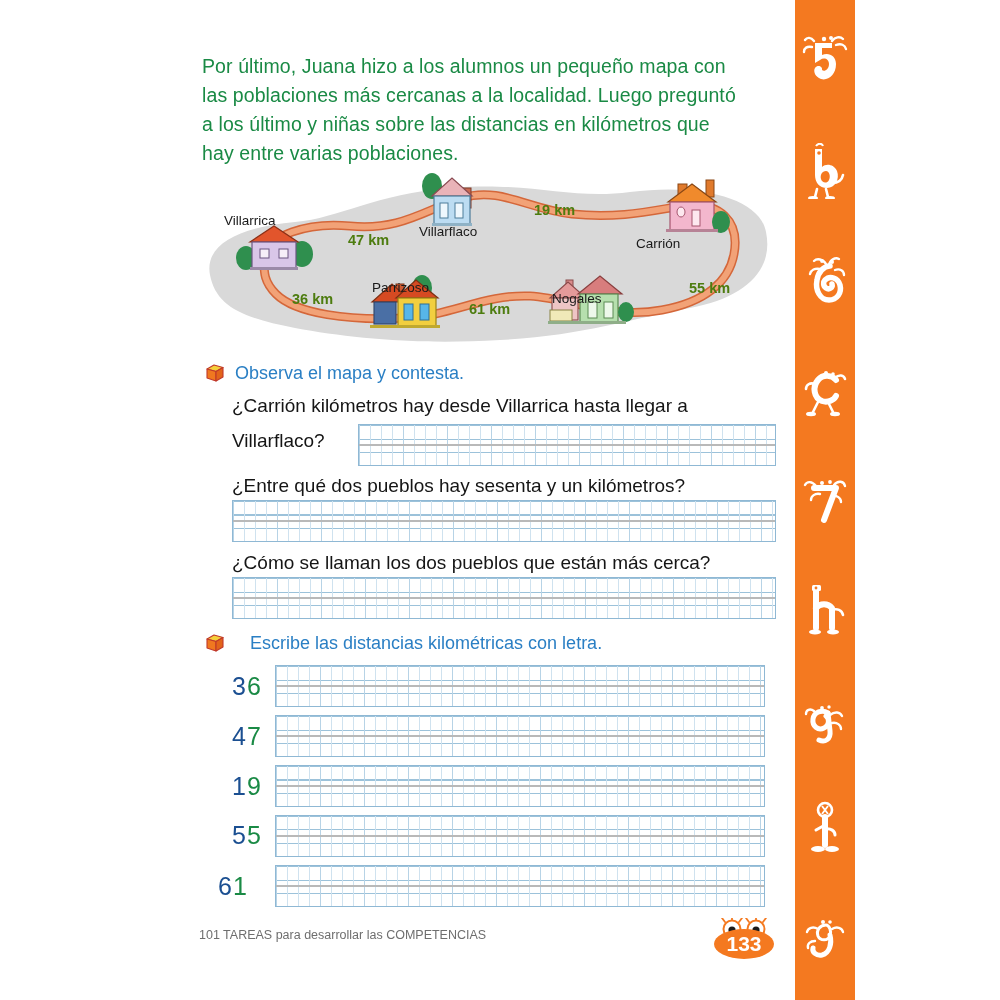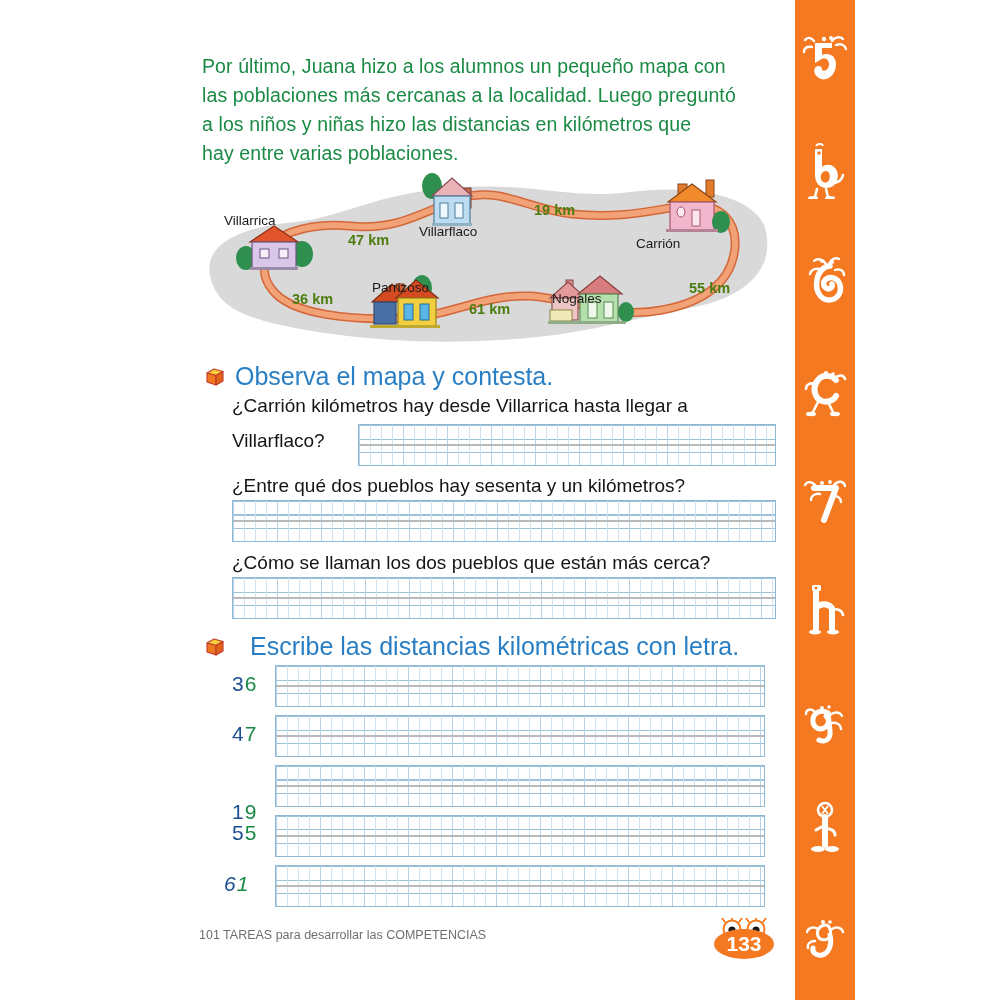--- a/index.html
+++ b/index.html
@@ -88,21 +88,21 @@
 
   
   .ex-head {
     position: absolute;
     display: flex;
     align-items: center;
     gap: 9px;
   }
   .ex-head .label {
     color: #2a7fc4;
-    font-size: 25px;
+    font-size: 18px;
     white-space: nowrap;
   }
   .cube-icon { width: 22px; height: 22px; display:block; }
 
   
   .question {
     position: absolute;
     color: #151515;
     font-size: 19px;
     line-height: 26px;
@@ -128,21 +128,21 @@
       repeating-linear-gradient(to right,
         #cfe2ef 0px, #cfe2ef 1px, rgba(0,0,0,0) 1px, rgba(0,0,0,0) 11px),
       
       repeating-linear-gradient(to bottom,
         #9cc2da 0px, #9cc2da 1px, rgba(0,0,0,0) 1px, rgba(0,0,0,0) 13.5px);
   }
 
   
   .num-label {
     position: absolute;
-    font-size: 21px;
+    font-size: 25px;
     letter-spacing: 1px;
     white-space: nowrap;
   }
   .num-label .tens  { color: #1b4f91; }
   .num-label .units { color: #1a8a45; }
 
   
   #footer-text {
     position: absolute;
     left: 199px;
@@ -161,21 +161,21 @@
   #page-number svg { display: block; }
 </style>
 </head>
 <body>
 
 <div id="page">
 
   <div id="intro">
     <span class="ln">Por último, Juana hizo a los alumnos un pequeño mapa con</span>
     <span class="ln">las poblaciones más cercanas a la localidad. Luego preguntó</span>
-    <span class="ln">a los niños y niñas hizo las distancias en kilómetros que</span>
+    <span class="ln">a los último y niñas sobre las distancias en kilómetros que</span>
     <span class="ln">hay entre varias poblaciones.</span>
   </div>
 
   <div id="map">
     <svg width="580" height="190" viewBox="0 0 580 190">
 
       <path d="M 10 105 C 4 74, 40 57, 95 52
                C 140 48, 175 24, 250 18
                C 330 11, 370 30, 430 22
                C 500 13, 560 28, 566 62
@@ -312,31 +312,31 @@
   <div class="num-label" style="left:232px; top:672px;">
     <span class="tens">3</span><span class="units">6</span>
   </div>
   <div class="grid" style="left:275px; top:665px; width:490px; height:42px;"></div>
 
   <div class="num-label" style="left:232px; top:722px;">
     <span class="tens">4</span><span class="units">7</span>
   </div>
   <div class="grid" style="left:275px; top:715px; width:490px; height:42px;"></div>
 
-  <div class="num-label" style="left:232px; top:772px;margin-top:28px;">
+  <div class="num-label" style="left:232px; top:772px;">
     <span class="tens">1</span><span class="units">9</span>
   </div>
   <div class="grid" style="left:275px; top:765px; width:490px; height:42px;"></div>
 
   <div class="num-label" style="left:232px; top:773px;margin-top:48px;">
     <span class="tens">5</span><span class="units">5</span>
   </div>
   <div class="grid" style="left:275px; top:815px; width:490px; height:42px;"></div>
 
-  <div class="num-label" style="left:224px; top:872px;font-style:italic;">
+  <div class="num-label" style="left:218px; top:872px;">
     <span class="tens">6</span><span class="units">1</span>
   </div>
   <div class="grid" style="left:275px; top:865px; width:490px; height:42px;"></div>
 
   <div id="footer-text">101 TAREAS para desarrollar las COMPETENCIAS</div>
 
   <div id="page-number">
     <svg width="74" height="46" viewBox="0 0 74 46">
 
       <g>

